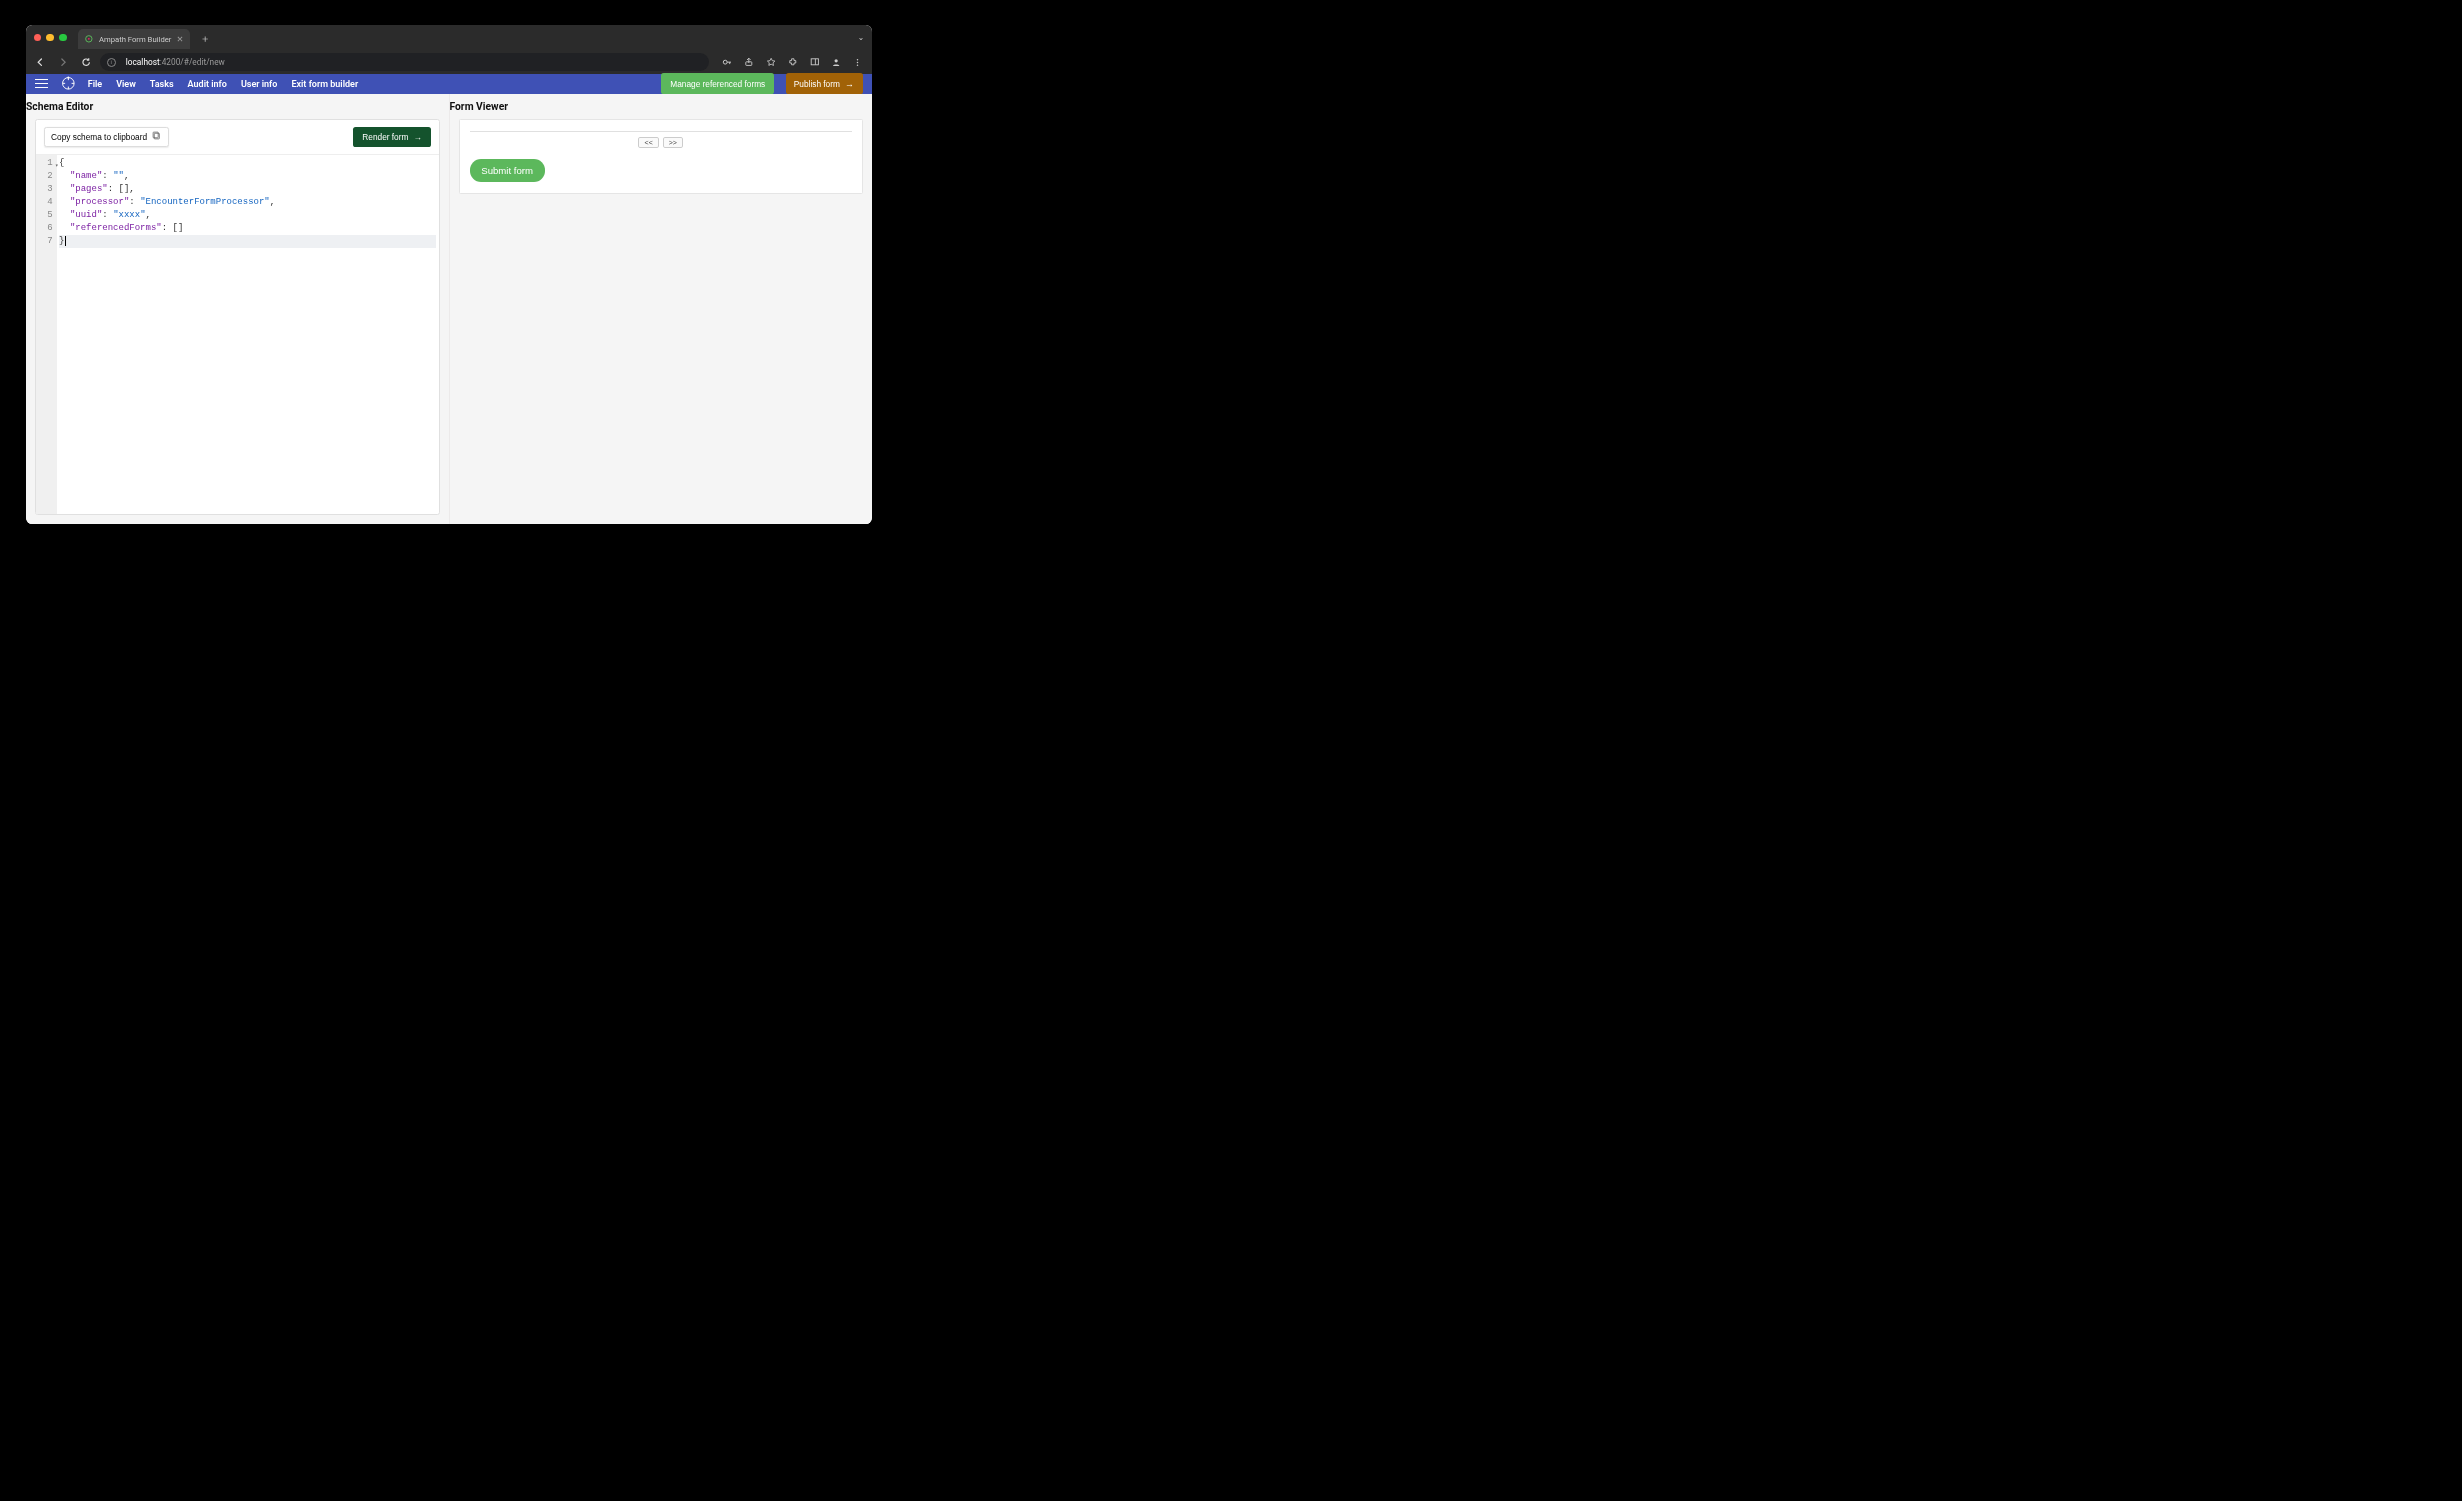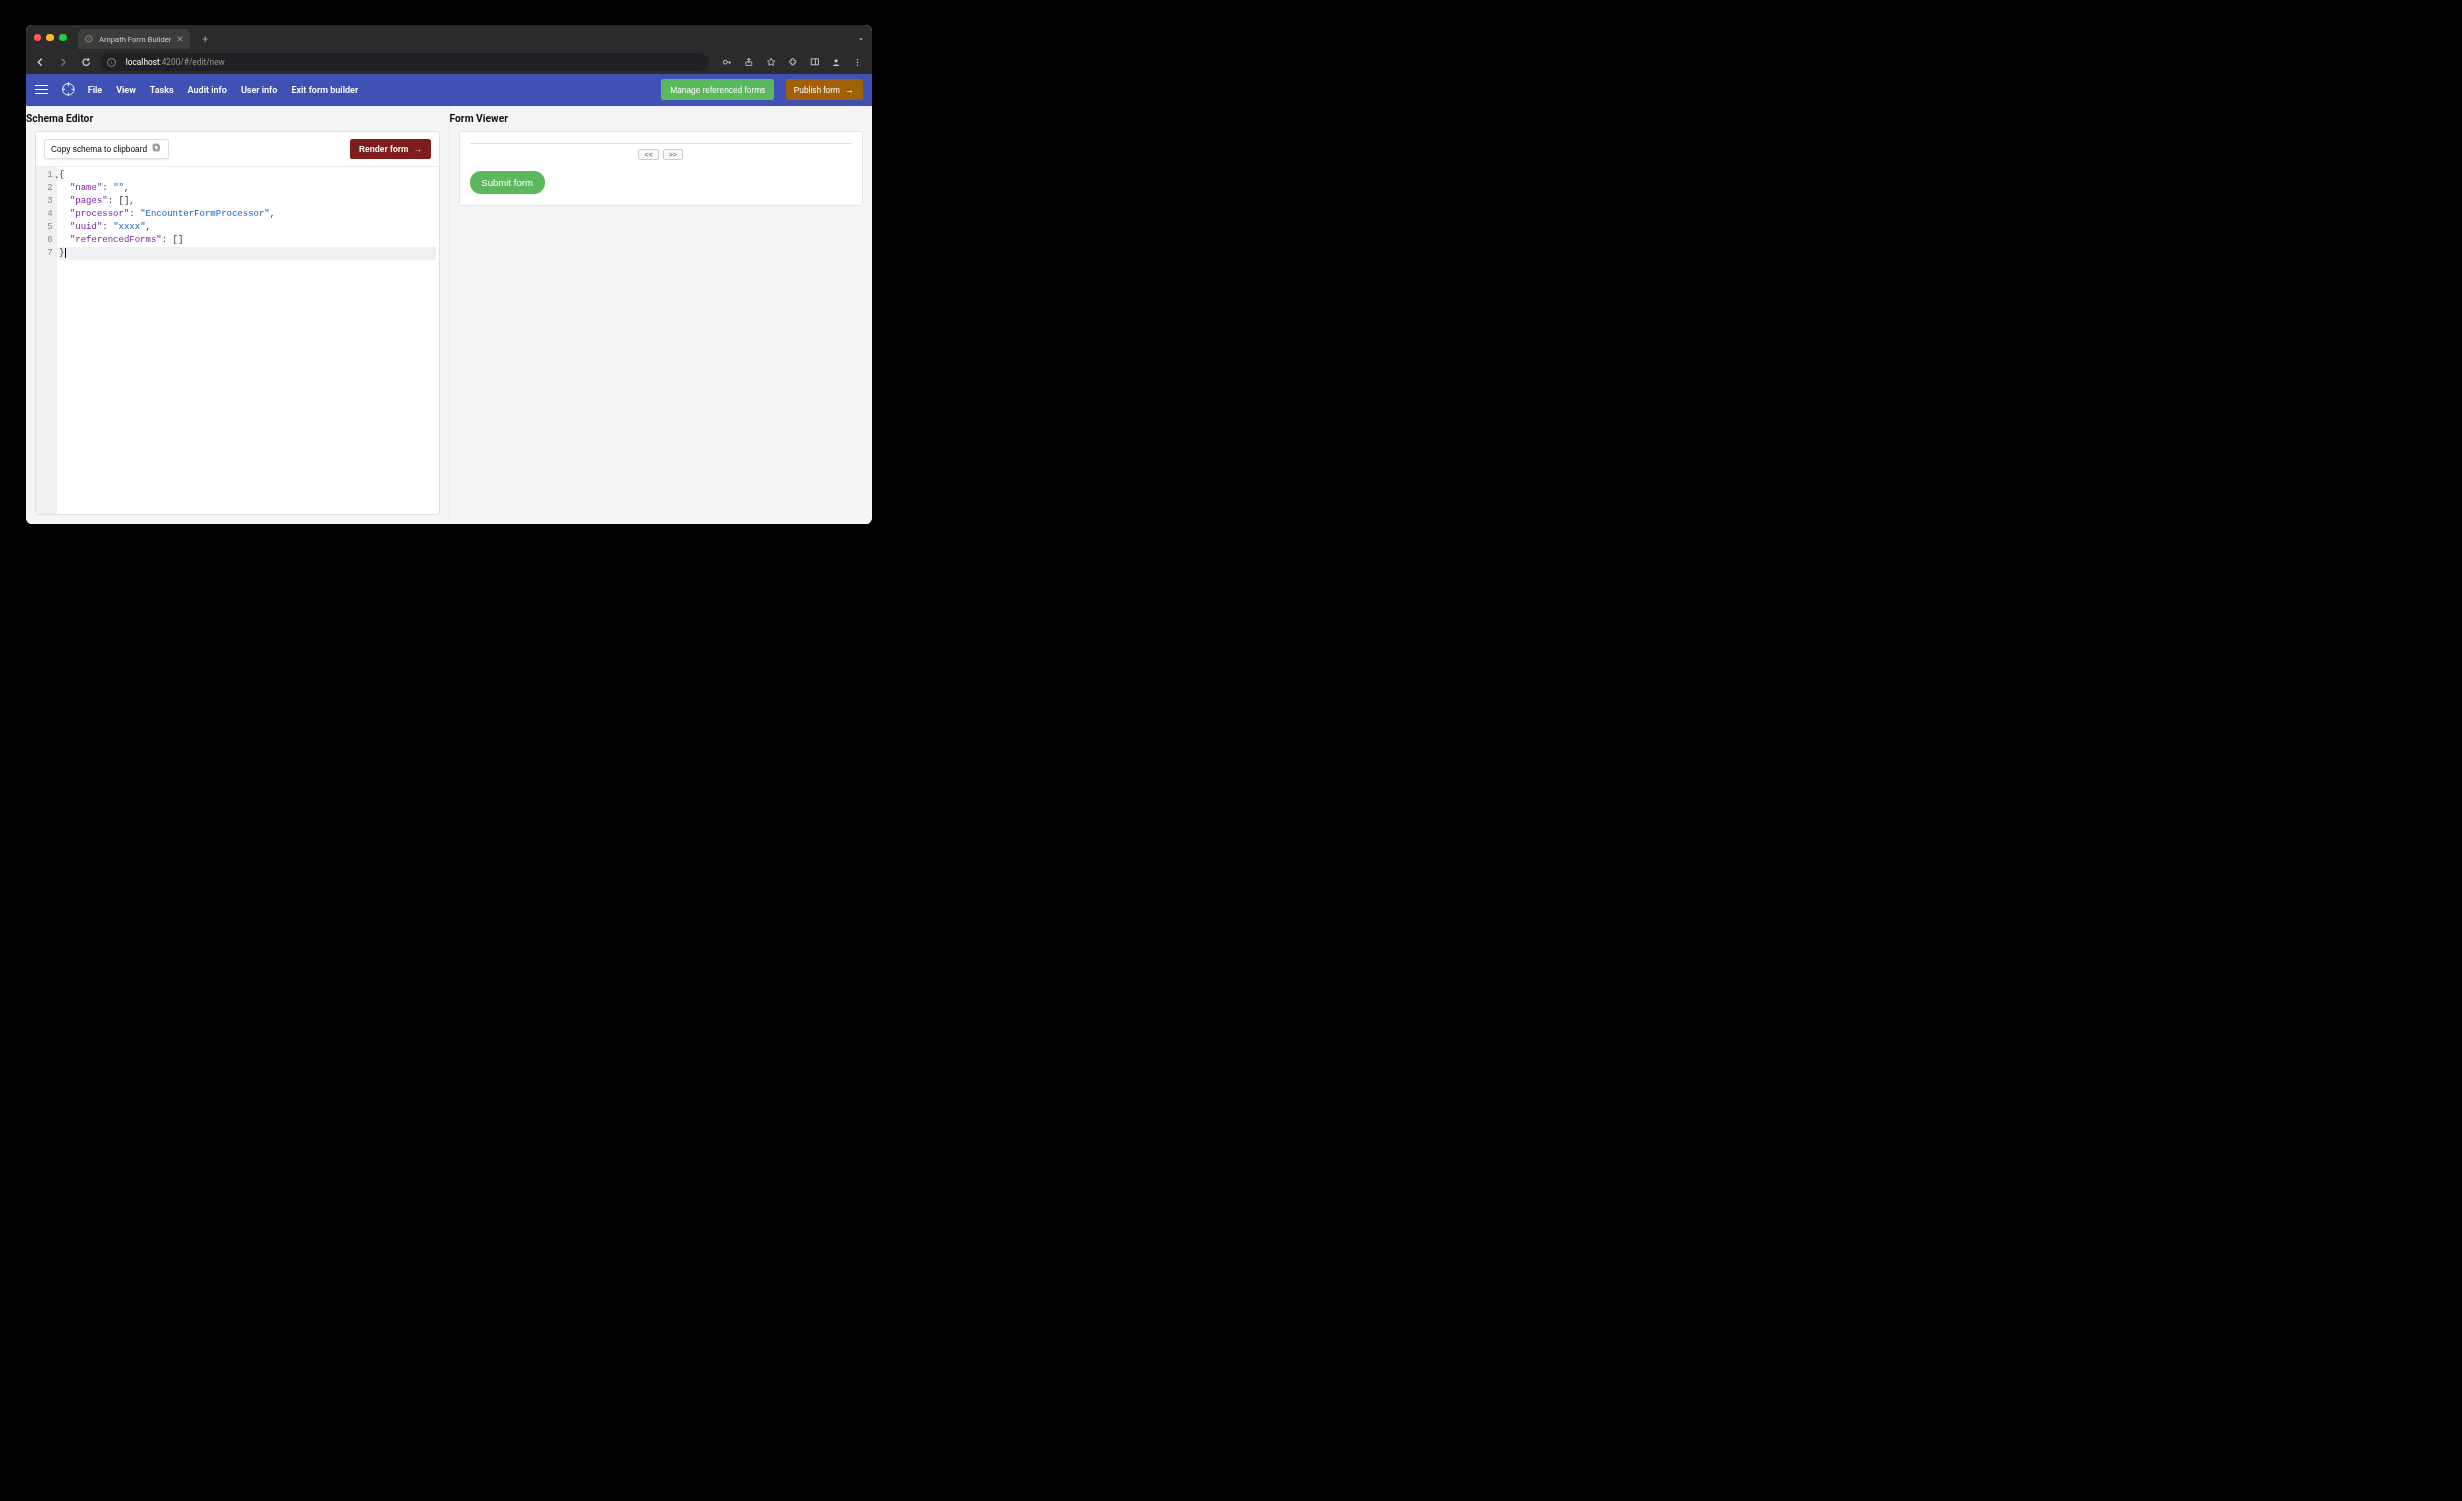--- a/index.html
+++ b/index.html
@@ -85,21 +85,21 @@
 }
 .addr-bar .info-icon { width:9px;height:9px;border:0.6px solid #888;border-radius:50%;display:flex;align-items:center;justify-content:center;font-size:5.8px;color:#888; }
 .addr-host { color:#fff; }
 .addr-path { color:#9a9a9a; }
 .right-icons { display:flex; gap:3.8px; margin-left:3.8px; }
 .right-icons .nav-icon { color:#ccc; }
 
 
 .app-toolbar {
   background:#3f51b5;
-  height:32px;
+  height:20px;
   display:flex;
   align-items:center;
   padding: 0 9px;
   gap:11.5px;
   color:#fff;
 }
 .hamburger { width:13px;height:9px;display:flex;flex-direction:column;justify-content:space-between; }
 .hamburger span { height:1.3px;background:#fff;display:block; }
 .logo-icon svg { display:block; }
 .menu-items { display:flex; gap:14px; font-size:9px; font-weight:600; }
@@ -152,27 +152,27 @@
   padding:3.8px 6.4px;
   font-size:8.3px;
   display:flex;
   align-items:center;
   gap:5.1px;
   box-shadow: 0 0.6px 1.3px rgba(0,0,0,0.08);
   cursor:pointer;
 }
 .render-btn {
   margin-left:auto;
-  background:#7f1d1d;
+  background:#14532d;
   color:#fff;
   border:none;
   border-radius:2.6px;
   padding:5.1px 9px;
   font-size:8.3px;
-  font-weight:700;
+  font-weight:400;
   display:flex;align-items:center;gap:5.1px;
   cursor:pointer;
 }
 .code-area {
   flex:1;
   display:flex;
   font-family: "SFMono-Regular", Consolas, "Liberation Mono", Menlo, monospace;
   font-size:9px;
   line-height:13px;
 }

